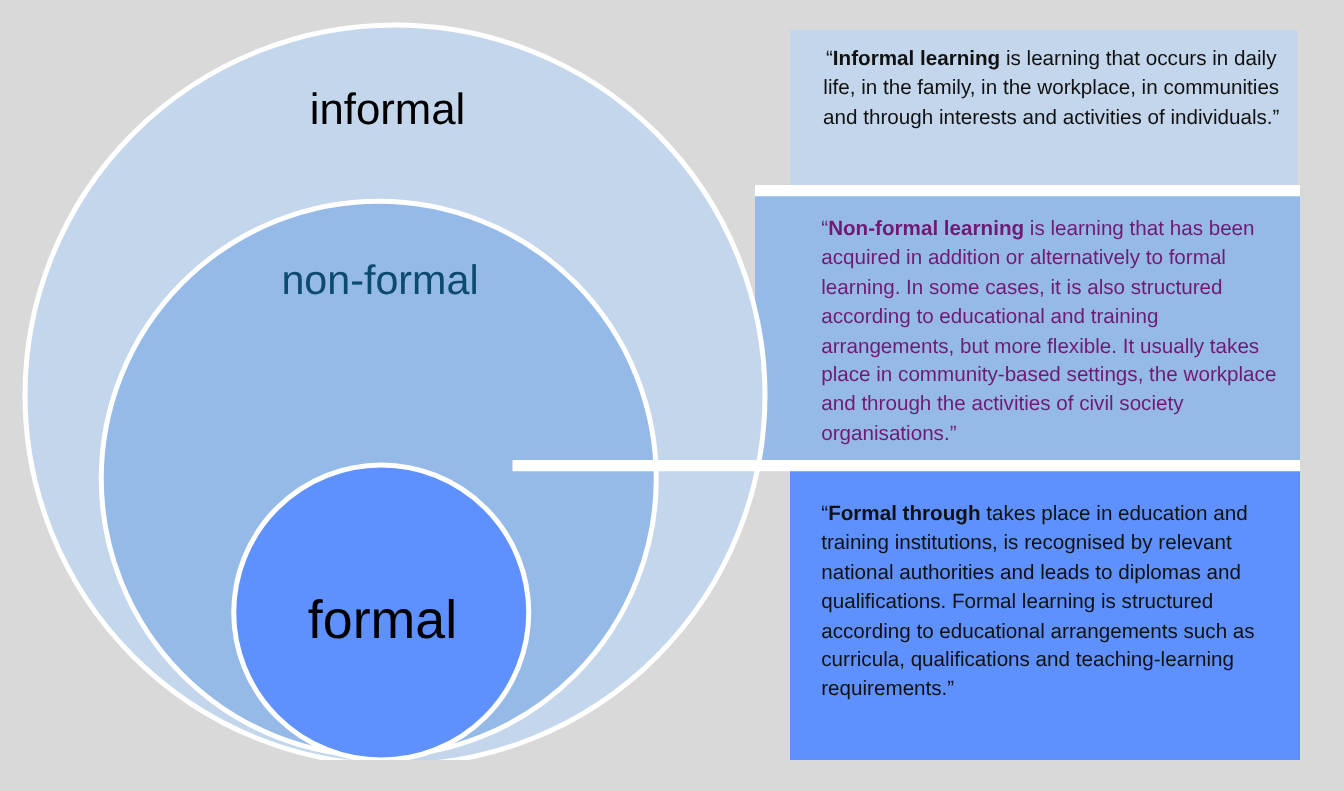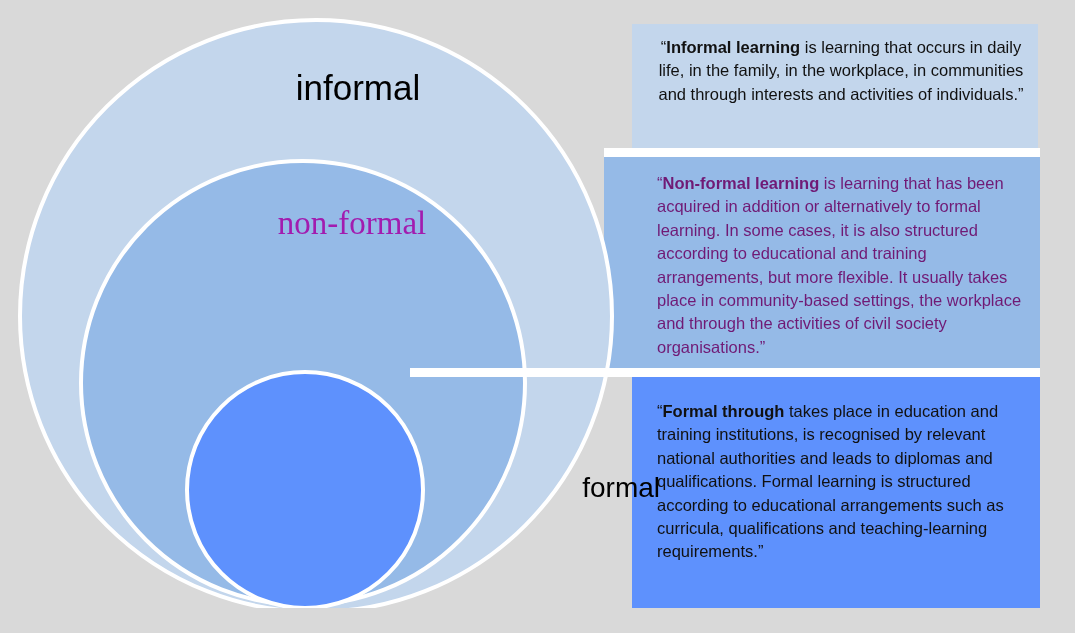--- a/index.html
+++ b/index.html
@@ -23,40 +23,38 @@
     left: 0;
     top: 0;
   }
   .circle-label {
     position: absolute;
     color: #000000;
     font-weight: 400;
     text-align: center;
     white-space: nowrap;
     font-family: "Liberation Sans", sans-serif;
-    padding-left: 48px;
   }
   #label-informal {
     left: 0;
     top: 68px;
     width: 620px;
     font-size: 35px;
   }
   #label-nonformal {
     left: 0;
     top: 205px;
     width: 608px;
     font-size: 33px;
   }
   #label-formal {
     left: 0;
     top: 472px;
     width: 612px;
-    font-size: 28px;
-    text-align: right;
+    font-size: 43px;
   }
   .panel-text {
     position: absolute;
     color: #111111;
     font-size: 16.5px;
     line-height: 23.4px;
     font-family: "Liberation Sans", sans-serif;
   }
   .panel-text b {
     font-weight: bold;
@@ -122,21 +120,21 @@
     <g>
       <rect x="604" y="148" width="436" height="9" fill="#ffffff"></rect>
       <rect x="410" y="368" width="630" height="9" fill="#ffffff"></rect>
     </g>
 
     <rect x="0" y="608" width="1075" height="25" fill="#d9d9d9"></rect>
   </svg>
 
   <div class="circle-label" id="label-informal" style="color: rgb(0, 0, 0);">informal</div>
 
-  <div class="circle-label" id="label-nonformal" style="color: #a21caf; font-family: Liberation Serif, serif;">non-formal</div>
+  <div class="circle-label" id="label-nonformal" style="color: #0c4a6e;">non-formal</div>
 
   <div class="circle-label" id="label-formal" style="color: rgb(0, 0, 0);">formal</div>
 
   <div class="panel-text" id="text-informal" style="color: rgb(17, 17, 17); text-align: center;">
     <span>“</span><b>Informal learning</b><span> is learning that occurs in daily life, in the family, in the workplace, in communities and through interests and activities of individuals.”</span>
   </div>
 
   <div class="panel-text" id="text-nonformal" style="color: #701a75;">
     <span>“</span><b>Non-formal learning</b><span> is learning that has been acquired in addition or alternatively to formal learning. In some cases, it is also structured according to educational and training arrangements, but more flexible. It usually takes place in community-based settings, the workplace and through the activities of civil society organisations.”</span>
   </div>

